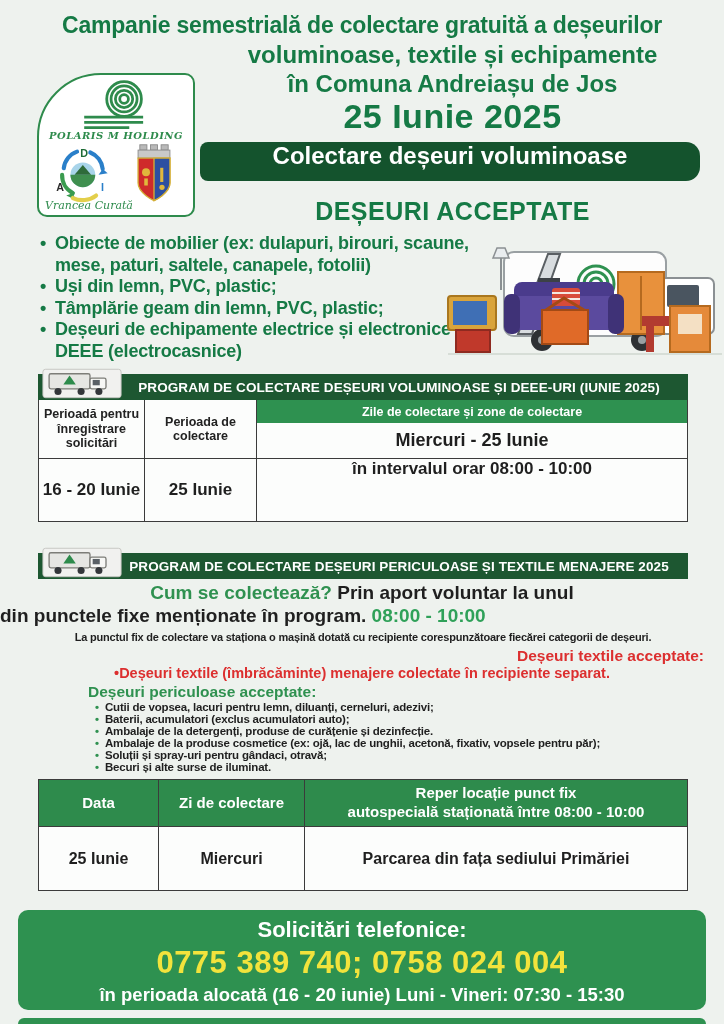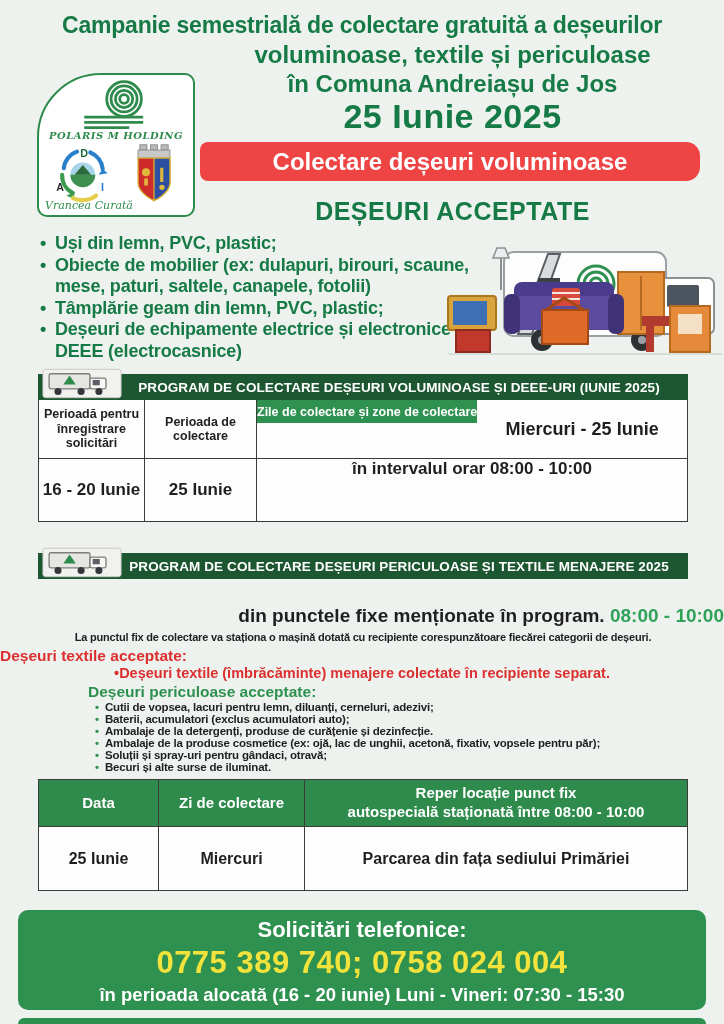--- a/index.html
+++ b/index.html
@@ -20,55 +20,55 @@
     border:2.5px solid #2e8b4c;border-radius:64px 10px 10px 10px;box-sizing:border-box;}
   .logo-spiral{position:absolute;left:34px;top:4px;width:90px;height:52px;}
   .logo-company{position:absolute;left:0;top:55px;width:100%;text-align:center;
     font-family:"DejaVu Serif",serif;font-style:italic;font-weight:bold;
     font-size:10px;color:#2e8b4c;letter-spacing:0.5px;}
   .logo-recycle{position:absolute;left:10px;top:70px;width:66px;height:58px;}
   .logo-shield{position:absolute;left:92px;top:68px;width:46px;height:62px;}
   .logo-tagline{position:absolute;left:0px;top:124px;width:100px;text-align:center;
     font-family:"DejaVu Serif",serif;font-style:italic;font-size:11px;color:#2e8b4c;}
   
-  .banner{left:200px;top:142px;width:500px;height:39px;background:#ef4444;border-radius:8px 14px 14px 8px;
-    display:flex;align-items:center;justify-content:center;color:#ffffff;font-weight:bold;font-size:24px;}
+  .banner{left:200px;top:142px;width:500px;height:39px;background:#14532d;border-radius:8px 14px 14px 8px;
+    display:flex;align-items:flex-start;justify-content:center;color:#ffffff;font-weight:bold;font-size:24px;}
   .accepted-h{top:197px;left:200px;width:505px;text-align:center;font-size:25px;font-weight:bold;color:#157a45;letter-spacing:0.5px;}
   
   .accepted-list{top:233px;left:40px;width:432px;margin:0;padding:0;list-style:none;}
   .accepted-list li{font-size:18px;font-weight:bold;color:#157a45;line-height:1.2;padding-left:15px;position:relative;letter-spacing:-0.2px;}
   .accepted-list li::before{content:"•";position:absolute;left:0;top:0;}
   
   .illu{left:446px;top:244px;width:278px;height:130px;}
   
   .tbar{height:26px;background:#1d5731;display:flex;align-items:center;justify-content:center;
     color:#ffffff;font-weight:bold;font-size:13.5px;letter-spacing:0.1px;padding-left:72px;box-sizing:border-box;position:relative;}
   .truck-ico{position:absolute;left:4px;top:-7px;width:80px;height:33px;}
   .tcell{box-sizing:border-box;display:flex;align-items:center;justify-content:center;text-align:center;background:#fcfdfc;}
   
   .table1{left:38px;top:374px;width:650px;}
   .t1body{border:1.5px solid #3b3b3b;border-top:none;background:#c4b5fd;}
   .t1r1{display:flex;height:58px;border-bottom:1.5px solid #3b3b3b;}
   .t1r2{display:flex;height:62px;}
   .c1{width:106px;border-right:1.5px solid #3b3b3b;}
   .c2{width:112px;border-right:1.5px solid #3b3b3b;}
-  .c3{flex:1;flex-direction:row;align-items:stretch;padding:0;}
+  .c3{flex:1;flex-direction:column;align-items:stretch;padding:0;}
   .hsmall{font-size:12.5px;font-weight:bold;color:#222;line-height:1.15;}
   .c3bar{height:23px;background:#2e9150;color:#fff;font-weight:bold;font-size:12.5px;
     display:flex;align-items:center;justify-content:center;}
   .c3val{flex:1;display:flex;align-items:center;justify-content:center;font-size:18px;font-weight:bold;color:#1f1f1f;}
   .tbig{font-size:17px;font-weight:bold;color:#1f1f1f;}
   
   .s2bar{left:38px;top:553px;width:650px;}
   .howline1{top:582px;left:0;width:724px;text-align:center;font-size:19px;font-weight:bold;color:#1f1f1f;}
-  .howline2{top:605px;left:0;width:724px;text-align:right;font-size:19px;font-weight:bold;color:#1f1f1f;}
+  .howline2{top:605px;left:0;width:724px;text-align:left;font-size:19px;font-weight:bold;color:#1f1f1f;}
   .gmid{color:#2f9150;}
   .gtime{color:#2fa159;}
   .note{top:631px;left:38px;width:650px;text-align:center;font-size:11px;font-weight:bold;color:#1f1f1f;letter-spacing:-0.2px;}
-  .textile-h{top:647px;left:0;width:704px;text-align:left;font-size:15.5px;font-weight:bold;color:#dc2f2f;}
+  .textile-h{top:647px;left:0;width:704px;text-align:right;font-size:15.5px;font-weight:bold;color:#dc2f2f;}
   .textile-i{top:665px;left:0;width:724px;text-align:center;font-size:14.5px;font-weight:bold;color:#dc2f2f;}
   .hazard-h{top:683px;left:88px;font-size:15.5px;font-weight:bold;color:#2f9150;}
   .hazard-list{top:701px;left:95px;width:596px;margin:0;padding:0;list-style:none;}
   .hazard-list li{font-size:11.5px;font-weight:bold;color:#1f1f1f;line-height:12px;padding-left:10px;position:relative;letter-spacing:-0.2px;}
   .hazard-list li::before{content:"•";position:absolute;left:0;top:0;color:#2f9150;}
   
   .table2{left:38px;top:779px;width:650px;border:1.5px solid #3b3b3b;box-sizing:border-box;}
   .t2h{display:flex;height:46px;}
   .t2h .tcell{background:#2e8b4c;color:#ffffff;font-weight:bold;font-size:15px;line-height:1.25;}
   .t2r{display:flex;height:63px;border-top:1.5px solid #3b3b3b;}
@@ -83,21 +83,21 @@
   .f-phones{margin-top:2px;font-size:31px;font-weight:bold;color:#f2e33c;letter-spacing:0.5px;}
   .f-sched{margin-top:3px;font-size:18.5px;font-weight:bold;}
   .bottom-bar{left:18px;top:1018px;width:688px;height:6px;background:#2e9150;border-radius:6px 6px 0 0;}
 </style>
 </head>
 <body>
 
 <div class="canvas">
 
   <div class="abs title1">Campanie semestrială de colectare gratuită a deșeurilor</div>
-  <div class="abs hdr-right title2">voluminoase, textile și periculoase</div>
+  <div class="abs hdr-right title2">voluminoase, textile și echipamente</div>
   <div class="abs hdr-right title3">în Comuna Andreiașu de Jos</div>
   <div class="abs hdr-right bigdate">25 Iunie 2025</div>
 
   <div class="abs logo-box">
     <svg class="logo-spiral" viewBox="0 0 90 60">
       <circle cx="52" cy="23" r="5" fill="none" stroke="#2e8b4c" stroke-width="3.2"></circle>
       <circle cx="52" cy="23" r="10" fill="none" stroke="#2e8b4c" stroke-width="3.2"></circle>
       <circle cx="52" cy="23" r="15" fill="none" stroke="#2e8b4c" stroke-width="3.2"></circle>
       <circle cx="52" cy="23" r="20" fill="none" stroke="#2e8b4c" stroke-width="3.2"></circle>
       <line x1="6" y1="44" x2="74" y2="44" stroke="#2e8b4c" stroke-width="3.2"></line>
@@ -133,22 +133,22 @@
     </svg>
     <div class="logo-tagline">Vrancea Curată</div>
   </div>
 
   <div class="abs banner">
     <span>Colectare deșeuri voluminoase</span>
   </div>
 
   <div class="abs accepted-h">DEȘEURI ACCEPTATE</div>
   <ul class="abs accepted-list">
+    <li>Obiecte de mobilier (ex: dulapuri, birouri, scaune, mese, paturi, saltele, canapele, fotolii)</li>
     <li>Uși din lemn, PVC, plastic;</li>
-    <li>Obiecte de mobilier (ex: dulapuri, birouri, scaune, mese, paturi, saltele, canapele, fotolii)</li>
     <li>Tâmplărie geam din lemn, PVC, plastic;</li>
     <li>Deșeuri de echipamente electrice și electronice - DEEE (electrocasnice)</li>
   </ul>
 
   <svg class="abs illu" viewBox="0 0 278 130">
     <rect x="58" y="8" width="162" height="84" rx="10" fill="#fdfdfd" stroke="#9aa0a3" stroke-width="2"></rect>
     <circle cx="150" cy="40" r="6" fill="none" stroke="#2e9150" stroke-width="3"></circle>
     <circle cx="150" cy="40" r="12" fill="none" stroke="#2e9150" stroke-width="3"></circle>
     <circle cx="150" cy="40" r="18" fill="none" stroke="#2e9150" stroke-width="3"></circle>
     <line x1="122" y1="62" x2="178" y2="62" stroke="#2e9150" stroke-width="3"></line>
@@ -227,20 +227,24 @@
         <rect x="54" y="11" width="18" height="12" rx="2" fill="#f7f7f5" stroke="#7d7d78" stroke-width="1.5"></rect>
         <rect x="57" y="13" width="8" height="6" fill="#5a6066"></rect>
         <circle cx="18" cy="26" r="4" fill="#33363a"></circle>
         <circle cx="44" cy="26" r="4" fill="#33363a"></circle>
         <circle cx="64" cy="26" r="4" fill="#33363a"></circle>
       </svg>
       <span>PROGRAM DE COLECTARE DEȘEURI PERICULOASE ȘI TEXTILE MENAJERE 2025</span>
     </div>
   </div>
 
+  <div class="abs howline1">
+    <span class="gmid">Cum se colectează?</span>
+    <span>Prin aport voluntar la unul</span>
+  </div>
   <div class="abs howline2">
     <span>din punctele fixe menționate în program.</span>
     <span class="gtime">08:00 - 10:00</span>
   </div>
   <div class="abs note">La punctul fix de colectare va staționa o mașină dotată cu recipiente corespunzătoare fiecărei categorii de deșeuri.</div>
 
   <div class="abs textile-h">Deșeuri textile acceptate:</div>
   <div class="abs textile-i">•Deșeuri textile (îmbrăcăminte) menajere colectate în recipiente separat.</div>
   <div class="abs hazard-h">Deșeuri periculoase acceptate:</div>
   <ul class="abs hazard-list">

